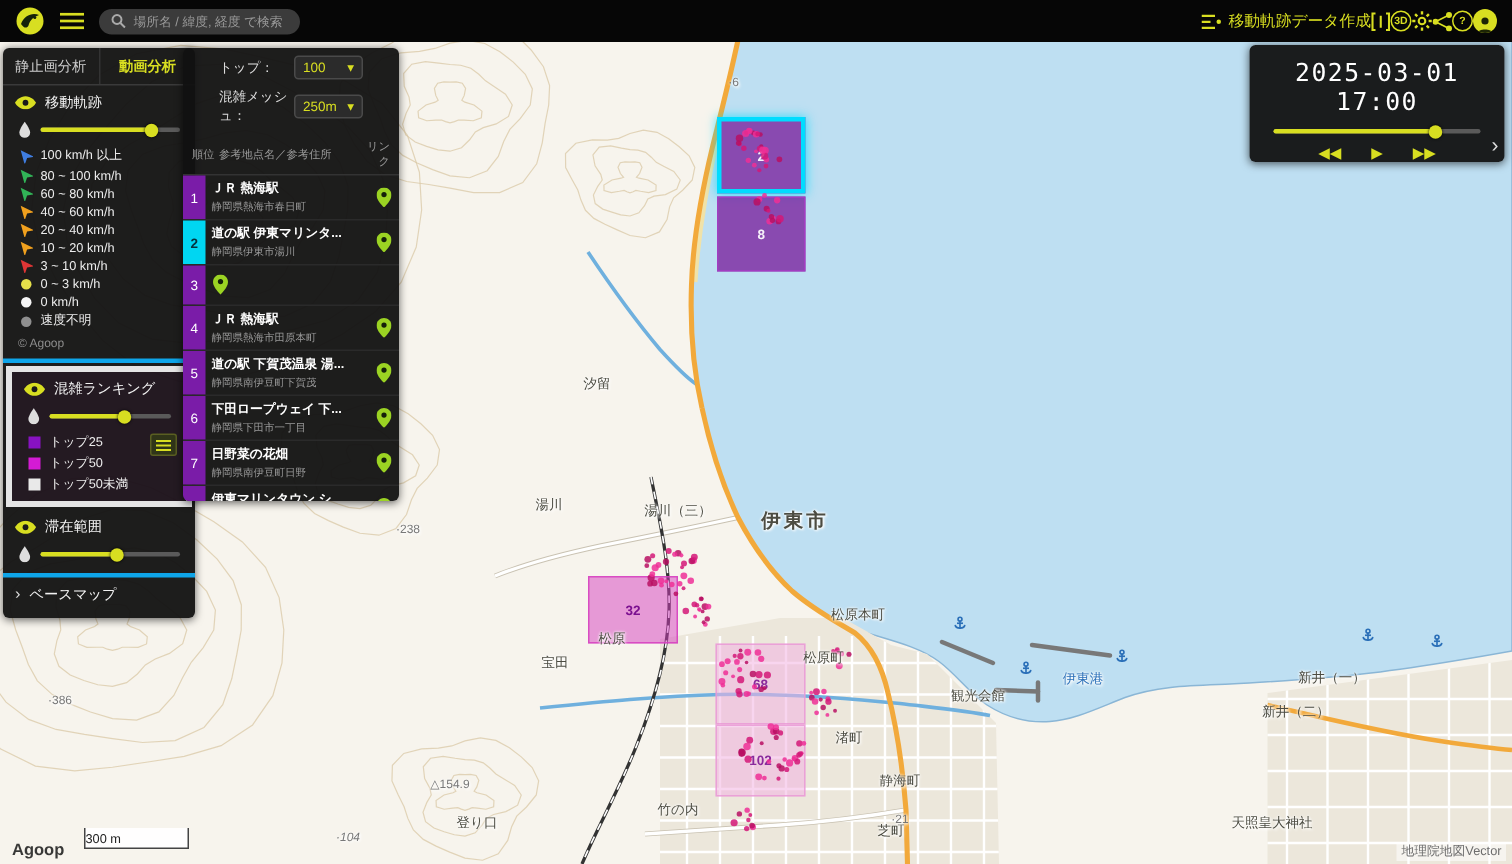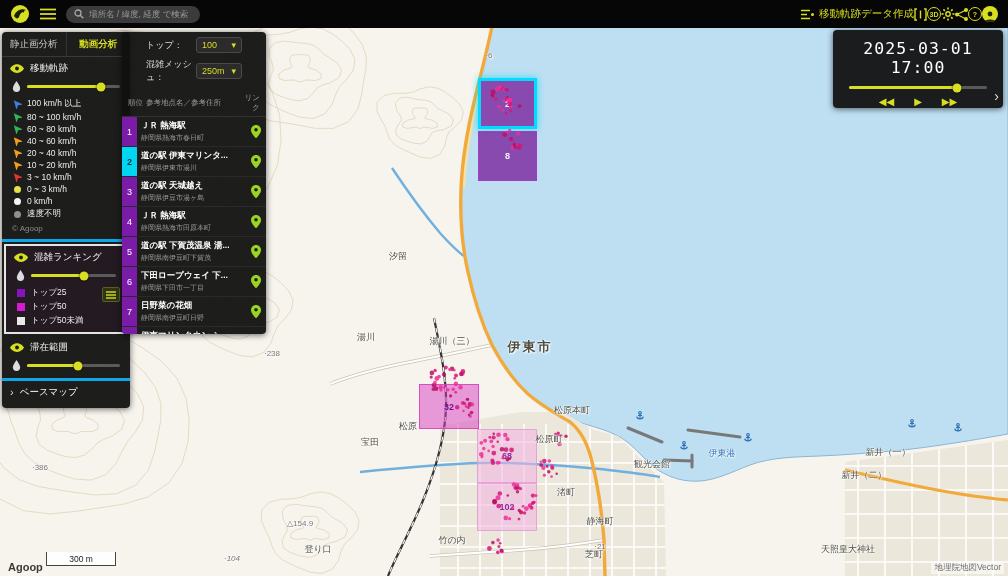--- a/index.html
+++ b/index.html
@@ -16,23 +16,23 @@
   #labels-layer{position:absolute;inset:0;z-index:4;pointer-events:none}
   .mlabel{position:absolute;transform:translate(-50%,-50%);color:#4c4c42;white-space:nowrap;
     text-shadow:0 0 2px #fff,0 0 2px #fff,1px 1px 2px #fff;}
   .mesh{position:absolute;display:flex;align-items:center;justify-content:center;
     font-size:9px;font-weight:bold;z-index:2}
   .mesh.top25{background:rgba(116,16,150,.72);border:1px solid rgba(165,60,195,.9);color:rgba(255,255,255,.92)}
   .mesh.top50{background:rgba(214,62,192,.5);border:1px solid rgba(214,62,192,.85);color:#7c1090}
   .mesh.sub50{background:rgba(242,178,226,.55);border:1px solid rgba(232,150,212,.8);color:#8a2b9c}
   .mesh.selected{border:3px solid #00dcff;box-shadow:0 0 7px rgba(0,220,255,.8)}
 
-  .scalebar{position:absolute;left:46px;bottom:10px;width:70px;height:14px;z-index:5;
+  .scalebar{position:absolute;left:56px;bottom:10px;width:70px;height:14px;z-index:5;
     background:rgba(255,255,255,.9);border:1px solid #444;border-top:none;
-    font-size:8.5px;color:#222;display:flex;align-items:center;justify-content:center}
+    font-size:8.5px;color:#222;display:flex;align-items:center;}
   .watermark{position:absolute;left:8px;bottom:3px;z-index:5;font-size:11px;font-weight:bold;color:rgba(22,22,22,.85)}
   .attribution{position:absolute;right:4px;bottom:2px;z-index:5;font-size:8.5px;color:#6d6d6d;
     background:rgba(255,255,255,.55);padding:0 3px}
 
   
   #topbar{position:absolute;left:0;right:0;top:0;height:28px;background:#060606;z-index:20;
     display:flex;align-items:center;gap:10px;padding:0 10px;color:var(--accent)}
   .tb-logo{width:20px;height:20px;flex:none}
   .tb-menu{width:16px;height:12px;flex:none}
   .tb-search{width:134px;height:17px;background:#3b3b3b;border-radius:9px;display:flex;
@@ -59,21 +59,21 @@
   .slider-row{display:flex;align-items:center;gap:6px;padding:3px 10px 5px 10px}
   .slider{position:relative;height:3px;background:#5a5a5a;border-radius:2px;flex:1;cursor:pointer}
   .slider .fill{position:absolute;left:0;top:0;bottom:0;background:var(--accent);border-radius:2px}
   .slider .knob{position:absolute;top:50%;width:9px;height:9px;border-radius:50%;background:var(--accent);
     transform:translate(-50%,-50%);box-shadow:0 0 2px #000}
   .leg-row{display:flex;align-items:center;gap:5px;padding:1px 0 1px 10px;font-size:8.5px;color:#ececec}
   .leg-ic{width:10px;height:10px;flex:none}
   .leg-dot{width:7px;height:7px;border-radius:50%;flex:none;margin:0 1.5px}
   .leg-sq{width:8px;height:8px;flex:none;margin:0 1px}
   .credit{padding:3px 0 4px 10px;font-size:8px;color:#8d8d8d}
-  .sec.hl{border:2px solid #e5e5e5;border-radius:0;margin:2px;background:rgba(90,10,80,.12)}
+  .sec.hl{border:4px solid #e5e5e5;border-radius:0;margin:2px;background:rgba(90,10,80,.12)}
   .cong-legend{position:relative;padding-bottom:2px}
   .list-btn{position:absolute;right:6px;top:1px;width:18px;height:15px;background:#303518;border:1px solid #5a5f22;
     border-radius:2px;display:flex;align-items:center;justify-content:center;cursor:pointer}
   .chev{color:#ddd;font-size:11px;line-height:1}
 
   
   #ranking-panel{left:122px;top:32px;width:144px;height:302px;overflow:hidden}
   .ctrl-row{display:flex;align-items:center;justify-content:space-between;padding:5px 24px 0;font-size:9px;color:#ddd}
   .select{background:#2b2b2b;border:1px solid #4a4a4a;border-radius:3px;color:var(--accent);font-size:9px;
     padding:2px 5px;display:flex;align-items:center;gap:5px;min-width:46px;justify-content:space-between;cursor:pointer}
@@ -236,21 +236,21 @@
         </g>
     </svg>
 
     <div id="mesh-layer">
         <div class="mesh top25 selected" style="left: 478px; top: 78px; width: 59px; height: 51px;">
           <span>2</span>
         </div>
         <div class="mesh top25" style="left: 478px; top: 131px; width: 59px; height: 50px;">
           <span>8</span>
         </div>
-        <div class="mesh top50" style="left: 419px; top: 384px; width: 60px; height: 45px;">
+        <div class="mesh top50" style="left: 392px; top: 384px; width: 60px; height: 45px;">
           <span>32</span>
         </div>
         <div class="mesh sub50" style="left: 477px; top: 429px; width: 60px; height: 54px;">
           <span>68</span>
         </div>
         <div class="mesh sub50" style="left: 477px; top: 483px; width: 60px; height: 48px;">
           <span>102</span>
         </div>
       </div>
     <svg id="dots-svg" width="1008" height="576">
@@ -721,24 +721,20 @@
       <div class="raddr">静岡県伊東市湯川</div>
     </div>
     <svg class="pin" viewBox="0 0 12 16">
       <path d="M6 0C2.7 0 0 2.7 0 6c0 4.5 6 10 6 10s6-5.5 6-10C12 2.7 9.3 0 6 0z" fill="#9bd323"></path>
       <circle cx="6" cy="5.7" r="2.1" fill="#15210a"></circle>
     </svg>
   </div>
 
   <div class="rrow">
     <div class="rbadge">3</div>
-    <div class="rtext">
-      <div class="rname">道の駅 天城越え</div>
-      <div class="raddr">静岡県伊豆市湯ヶ島</div>
-    </div>
     <svg class="pin" viewBox="0 0 12 16">
       <path d="M6 0C2.7 0 0 2.7 0 6c0 4.5 6 10 6 10s6-5.5 6-10C12 2.7 9.3 0 6 0z" fill="#9bd323"></path>
       <circle cx="6" cy="5.7" r="2.1" fill="#15210a"></circle>
     </svg>
   </div>
 
   <div class="rrow">
     <div class="rbadge">4</div>
     <div class="rtext">
       <div class="rname">ＪＲ 熱海駅</div>

